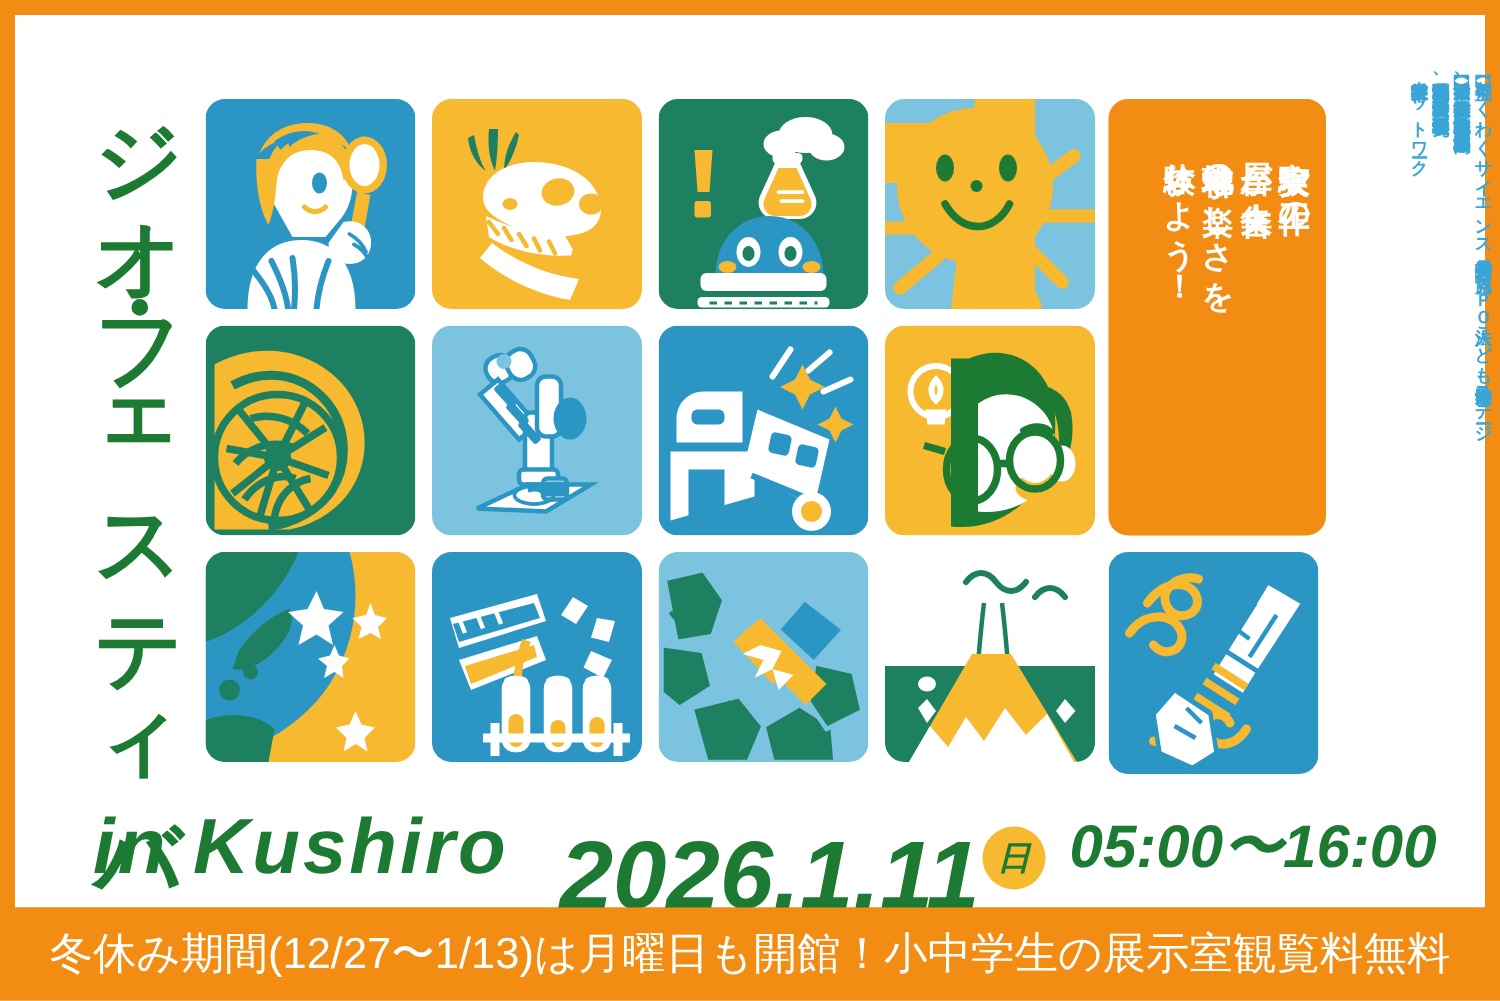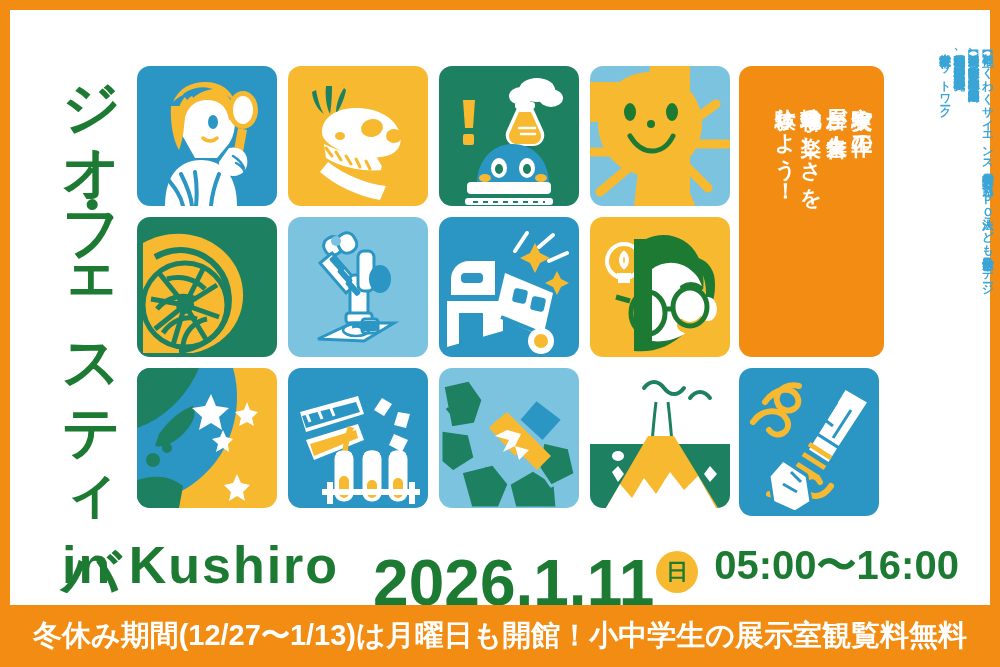--- a/index.html
+++ b/index.html
@@ -78,20 +78,21 @@
     writing-mode:vertical-rl;text-orientation:upright;
     color:#3aa5d6;font-size:11.5px;line-height:1.15;
     letter-spacing:0px;white-space:nowrap;
     margin-left:1px;font-weight:bold;
   }
   
   .headline{
     position:absolute;left:0;top:515px;width:964px;height:80px;
     display:flex;align-items:center;
     color:#1d7a33;
+    font-style:italic;
   }
   .hl-kushiro{
     margin-left:52px;
     font-size:52px;font-weight:bold;letter-spacing:2px;
     line-height:1;
   }
   .hl-date{
     margin-left:34px;
     font-size:64px;font-weight:bold;letter-spacing:0px;
     line-height:1;
@@ -109,21 +110,21 @@
     font-size:40px;font-weight:bold;letter-spacing:0px;
     line-height:1;
   }
   
   .banner{
     position:absolute;left:0;top:605px;width:1000px;height:62px;
     background:#f28c12;
     display:flex;align-items:center;justify-content:center;
   }
   .banner .btext{
-    color:#ffffff;font-weight:bold;
+    color:#ffffff;font-weight:normal;
     font-size:29px;letter-spacing:0px;white-space:nowrap;
   }
 </style>
 </head>
 <body>
 
 <div id="poster">
   <div class="stage">
 
     <div class="vtitle">ジオ・フェスティバル</div>

